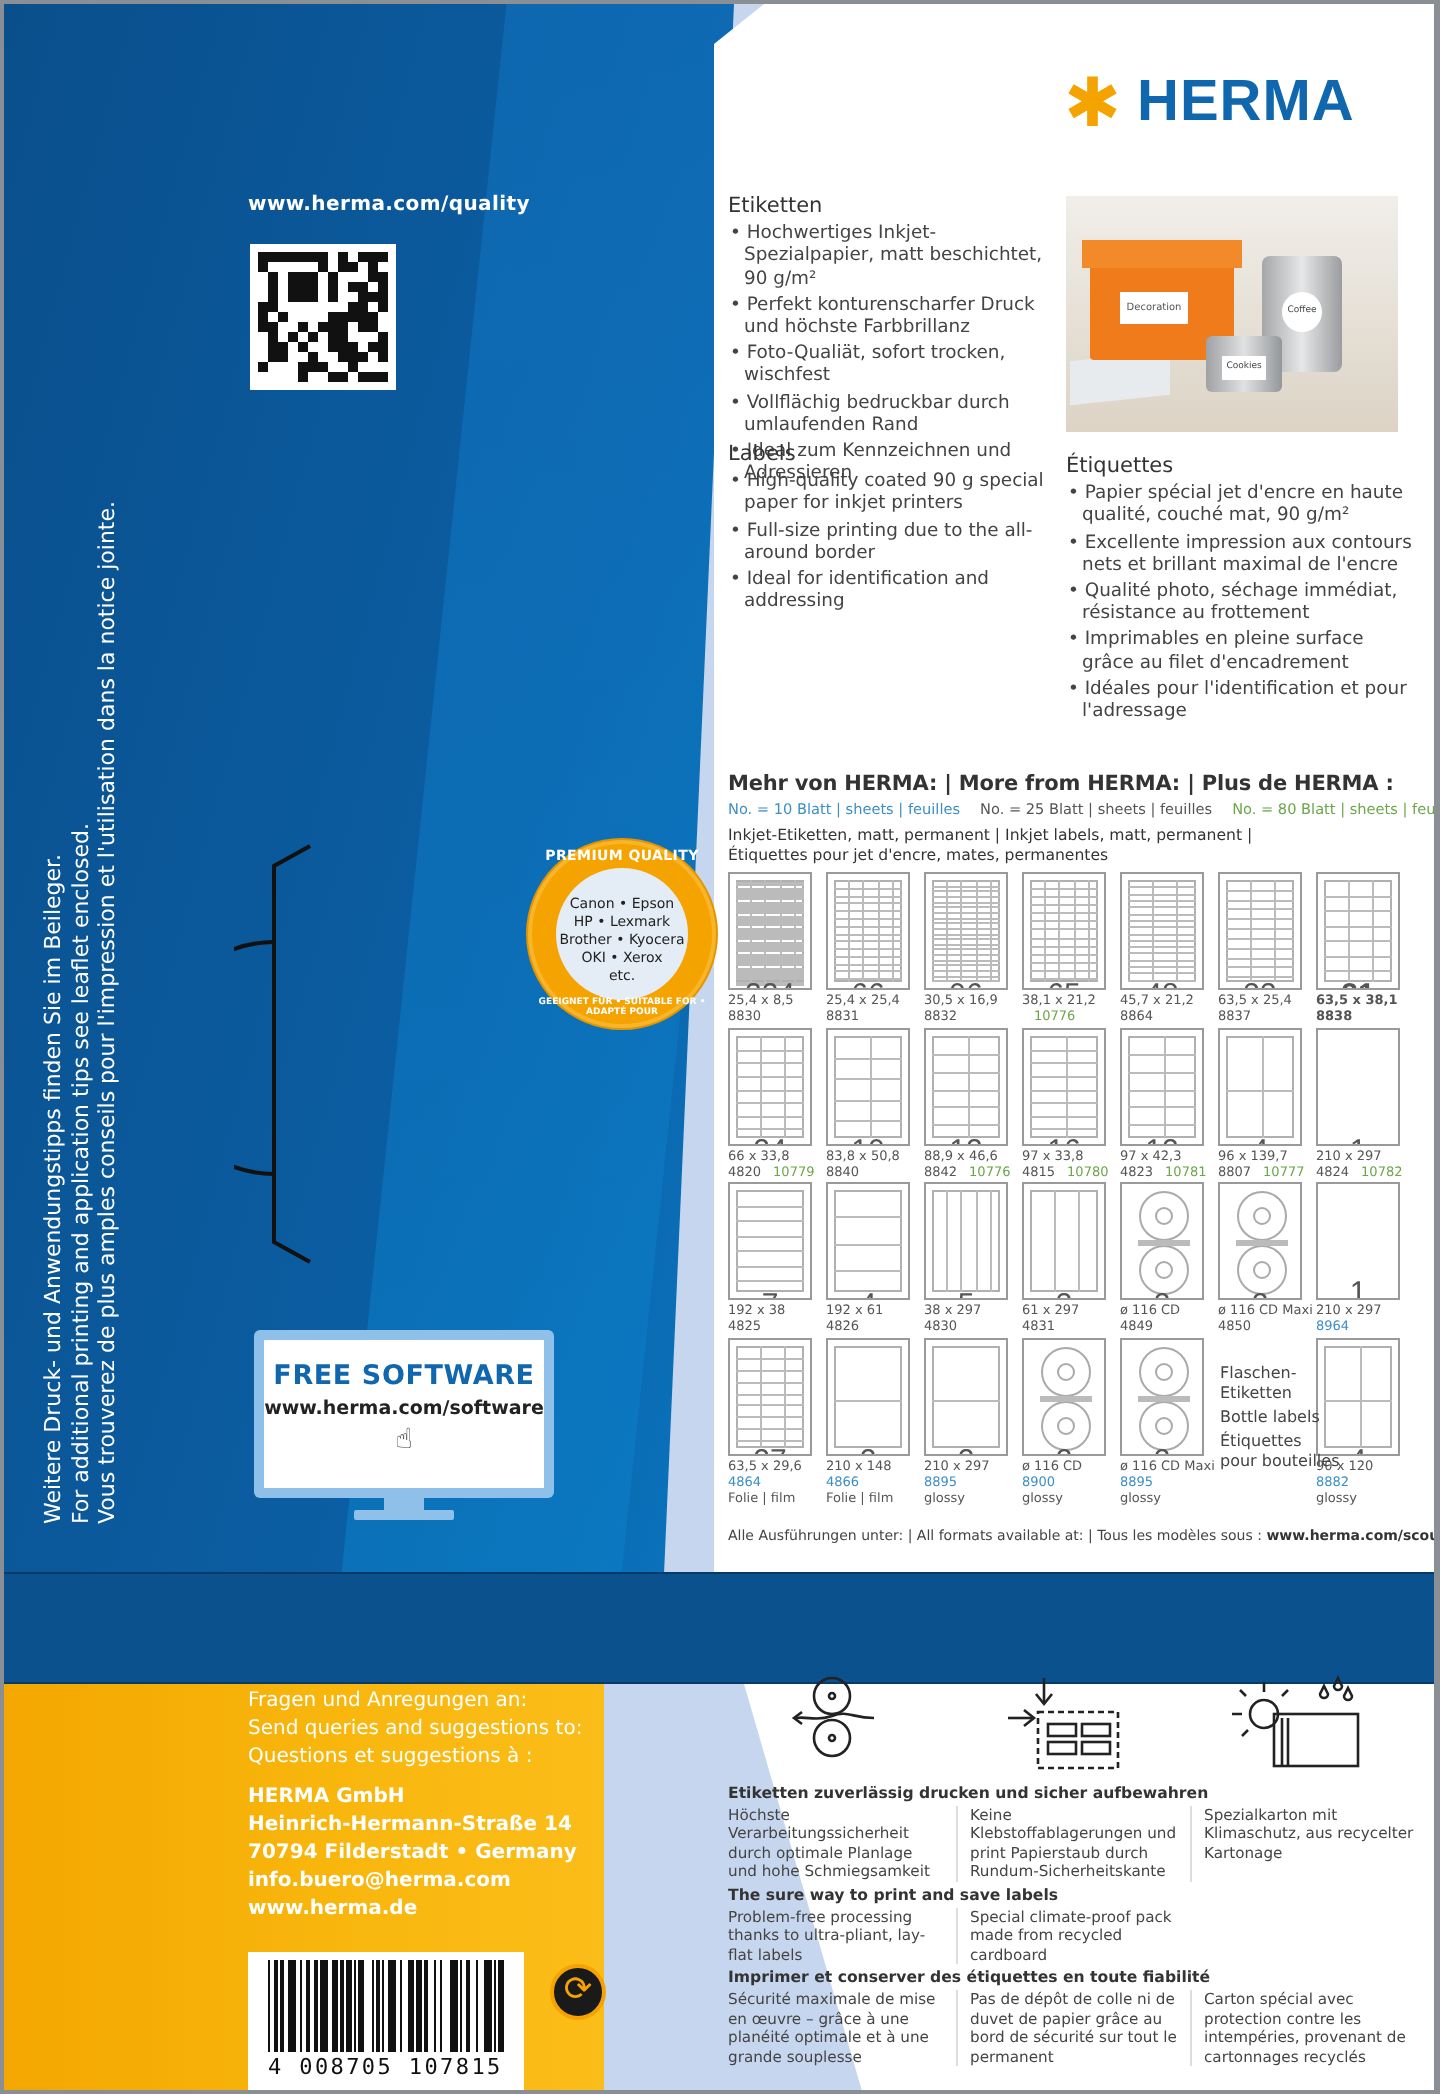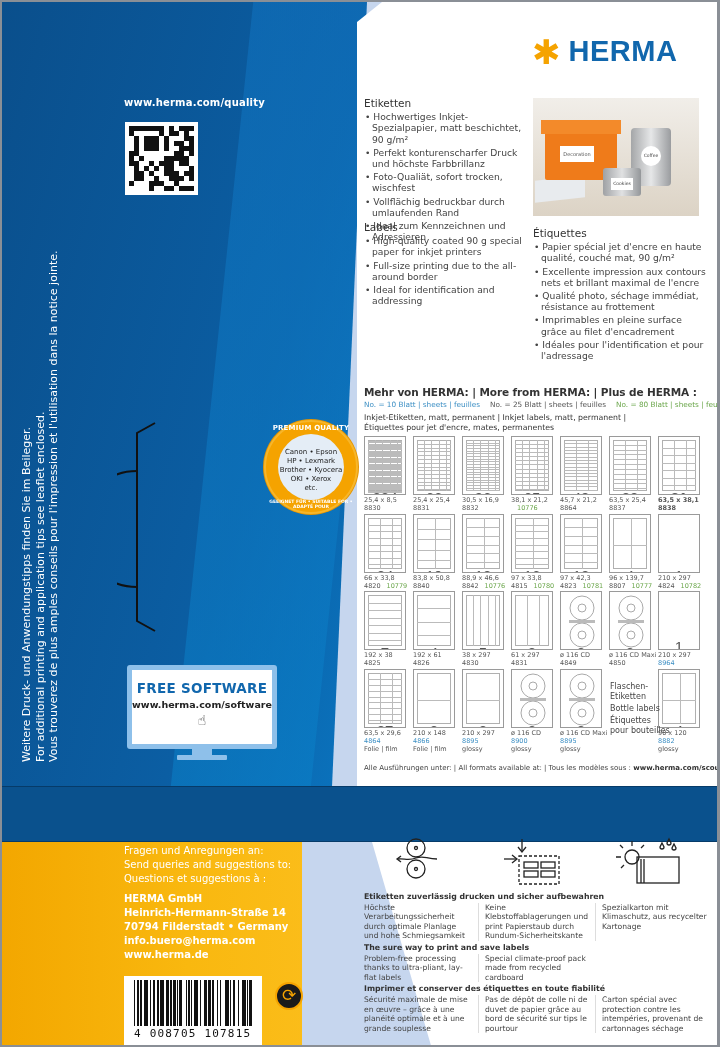--- a/index.html
+++ b/index.html
@@ -1094,17 +1094,17 @@
       <div>Spezialkarton mit Klimaschutz, aus recycelter Kartonage</div>
     </div>
     <h4>The sure way to print and save labels</h4>
     <div class="row">
       <div>Problem-free processing thanks to ultra-pliant, lay-flat labels</div>
       <div>Special climate-proof pack made from recycled cardboard</div>
     </div>
     <h4>Imprimer et conserver des étiquettes en toute fiabilité</h4>
     <div class="row">
       <div>Sécurité maximale de mise en œuvre – grâce à une planéité optimale et à une grande souplesse</div>
-      <div>Pas de dépôt de colle ni de duvet de papier grâce au bord de sécurité sur tips le pourtour</div>
-      <div>Carton spécial avec protection contre les intempéries, provenant de cartonnages séchage</div>
+      <div>Pas de dépôt de colle ni de duvet de papier grâce au bord de sécurité sur tout le permanent</div>
+      <div>Carton spécial avec protection contre les intempéries, provenant de cartonnages recyclés</div>
     </div>
   </div>
 </div>
 
 </body></html>

